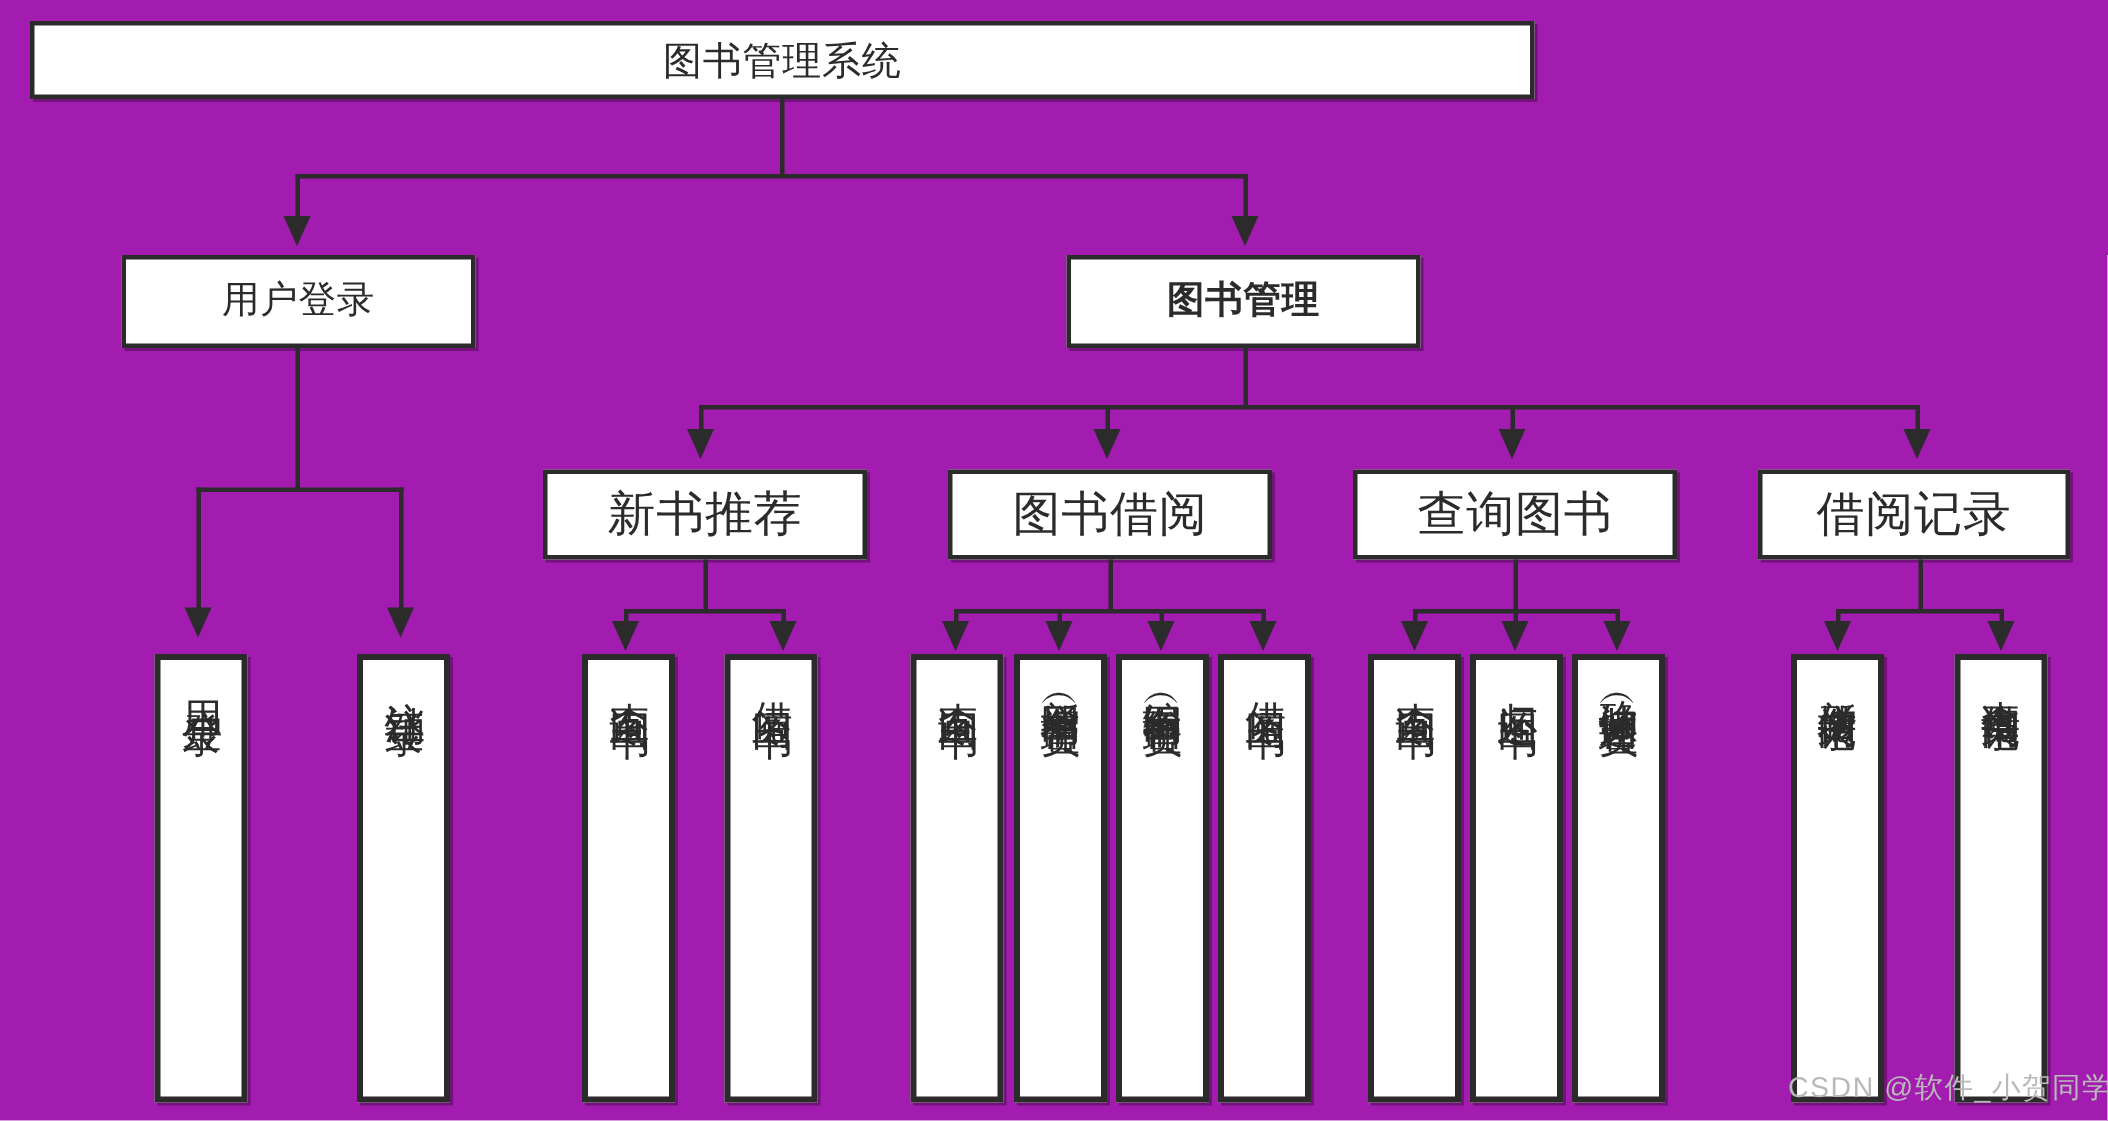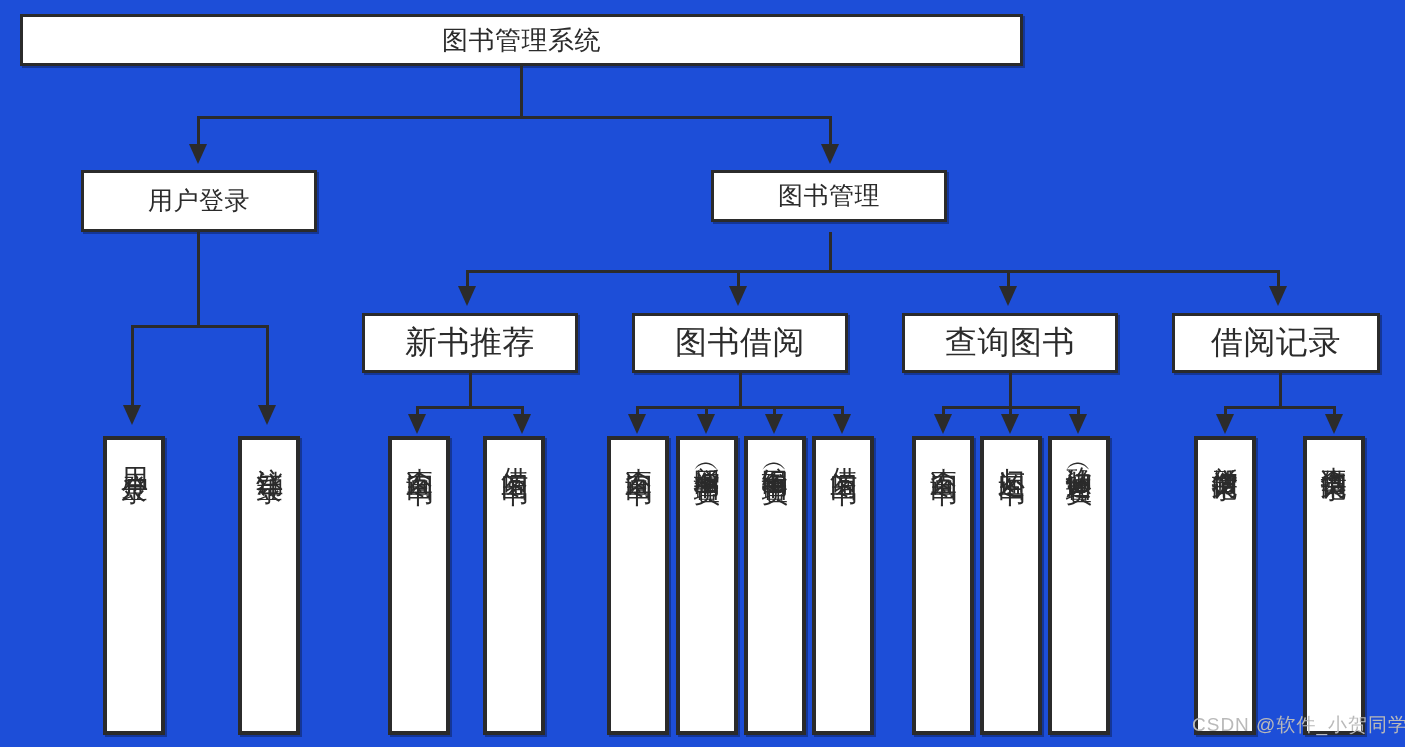--- a/index.html
+++ b/index.html
@@ -5,21 +5,21 @@
 <style>
   html,body{margin:0;padding:0;background:#ffffff;}
   body{
     font-family:"Liberation Sans","DejaVu Sans",sans-serif;
     -webkit-font-smoothing:antialiased;
   }
   #canvas{
     position:relative;
     width:1405px;
     height:747px;
-    background:#1d4ed8;
+    background:#a21caf;
     overflow:hidden;
   }
   
   .node{
     position:absolute;
     box-sizing:border-box;
     background:#ffffff;
     border:3px solid #2b2b2b;
     display:flex;
     align-items:center;
@@ -99,21 +99,21 @@
   <div class="edge v" style="left:197px; top:116px; width:3px; height:30px;"></div>
   <div class="arrow" style="left:189px; top:144px;"></div>
 
   <div class="edge v" style="left:829px; top:116px; width:3px; height:30px;"></div>
   <div class="arrow" style="left:821px; top:144px;"></div>
 
   <div class="node lvl2" style="left:81px; top:170px; width:236px; height:62px;">
     <span class="label">用户登录</span>
   </div>
 
-  <div class="node lvl2" style="left:711px; top:170px; width:236px; height:52px;">
+  <div class="node lvl2" style="left:711px; top:170px; width:236px; height:62px;font-weight:bold;">
     <span class="label">图书管理</span>
   </div>
 
   <div class="edge v" style="left:197px; top:232px; width:3px; height:95px;"></div>
   <div class="edge h" style="left:131px; top:325px; width:138px; height:3px;"></div>
   <div class="edge v" style="left:131px; top:325px; width:3px; height:82px;"></div>
   <div class="arrow" style="left:123px; top:405px;"></div>
   <div class="edge v" style="left:266px; top:325px; width:3px; height:82px;"></div>
   <div class="arrow" style="left:258px; top:405px;"></div>
 

